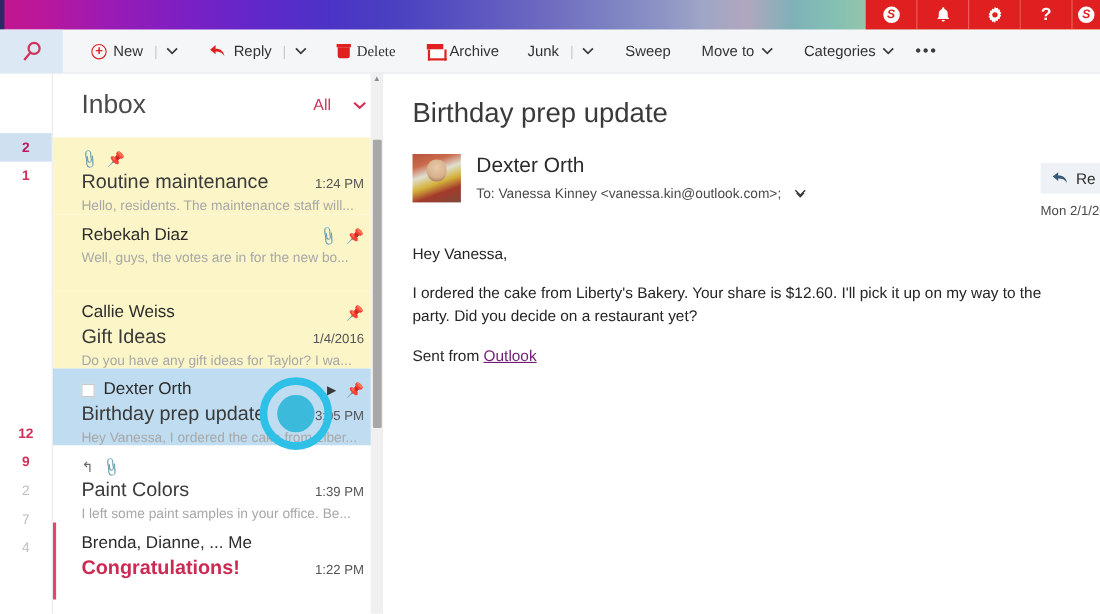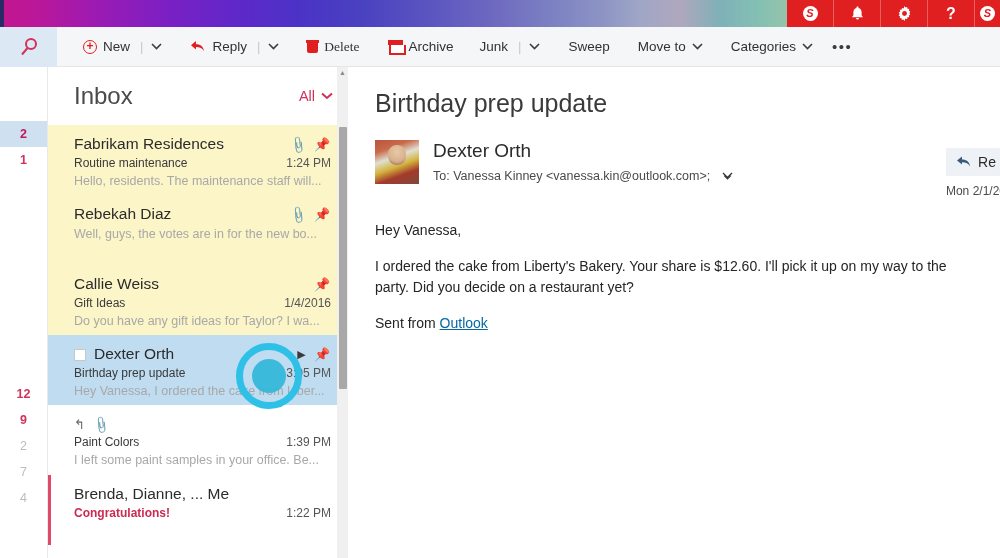--- a/index.html
+++ b/index.html
@@ -124,21 +124,21 @@
     position: absolute; top: 67px; left: 48px; width: 300px; height: 491px;
     background: #ffffff; overflow: hidden;
     border-right: 1px solid #dcdcdc;
   }
   .list-header {
     height: 58px; display: flex; align-items: center;
     padding: 0 14px 0 26px; justify-content: space-between;
     background: #ffffff;
   }
   .list-title { font-size: 24px; color: #4a4a4a; font-weight: 300; }
-  .list-filter { display: flex; align-items: center; gap: 6px;
+  .list-filter { display: flex; align-items: center; gap: 20px;
     color: #d0325a; font-size: 14.5px; cursor: pointer; }
 
   .rows { position: relative; }
   .mrow {
     position: relative; height: 70px;
     padding: 10px 16px 0 26px;
     cursor: pointer;
   }
   .mrow.pinned { background: #fbf5c8; }
   .mrow.selected { background: #bfdcf0; }
@@ -153,21 +153,21 @@
     flex: 1; white-space: nowrap; overflow: hidden;
   }
   .r-icons { display: flex; align-items: center; gap: 9px; padding-top: 2px; }
   .g-clip { color: #8a8a8a; font-size: 12px; transform: rotate(35deg);
     display:inline-block; }
   .g-pin { color: #e02020; font-size: 13px; }
   .g-pin-grey { color: #444; font-size: 13px; }
   .g-reply-s { color: #6a6a6a; font-size: 13px; }
   .g-arrow { color: #3a3a3a; font-size: 11px; }
   .r-mid { display: flex; align-items: baseline; margin-top: 3px; }
-  .r-subj { font-size: 12px; color: #3a3a3a; flex: 1;
+  .r-subj { font-size: 18px; color: #3a3a3a; flex: 1;
     white-space: nowrap; overflow: hidden; }
   .r-subj.alert { color: #cc2a52; font-weight: bold; }
   .r-time { font-size: 12px; color: #555; white-space: nowrap;
     padding-left: 6px; }
   .r-prev { font-size: 12.5px; color: #a8a8a8; margin-top: 4px;
     white-space: nowrap; overflow: hidden; }
   .r-check {
     width: 12px; height: 12px; background: #ffffff;
     border: 1px solid #c8c8c8; margin-right: 8px; margin-top: 4px;
     flex: 0 0 auto;
@@ -229,21 +229,21 @@
     color: #2b2b2b; font-size: 14px; cursor: pointer;
   }
   .reply-box .g { color: #3a5a7a; font-size: 15px; }
   .msg-date {
     position: absolute; right: -6px; top: 44px;
     font-size: 12px; color: #4a4a4a; white-space: nowrap;
   }
   .body { margin-top: 36px; font-size: 14px; color: #252525;
     line-height: 1.45; max-width: 600px; }
   .body p { margin-bottom: 16px; }
-  .body a { color: #0369a1; }
+  .body a { color: #701a75; }
 </style>
 </head>
 <body>
 
 <div id="app">
 
   <div class="topbar">
     <div class="topbar-left-edge"></div>
     <div class="top-icons">
       <div class="top-icon">
@@ -374,21 +374,20 @@
         <svg width="12" height="8" viewBox="0 0 12 8">
           <path d="M1 1.4l5 4.6 5-4.6" stroke="#d0325a" stroke-width="2" fill="none"></path>
         </svg>
       </div>
     </div>
 
     <div class="rows">
 
       <div class="mrow pinned">
         <div class="r-top">
-          <div class="r-from">Fabrikam Residences</div>
           <div class="r-icons">
             <span class="g-clip">📎</span>
             <span class="g-pin">📌</span>
           </div>
         </div>
         <div class="r-mid">
           <div class="r-subj">Routine maintenance</div>
           <div class="r-time">1:24 PM</div>
         </div>
         <div class="r-prev">Hello, residents. The maintenance staff will...</div>

